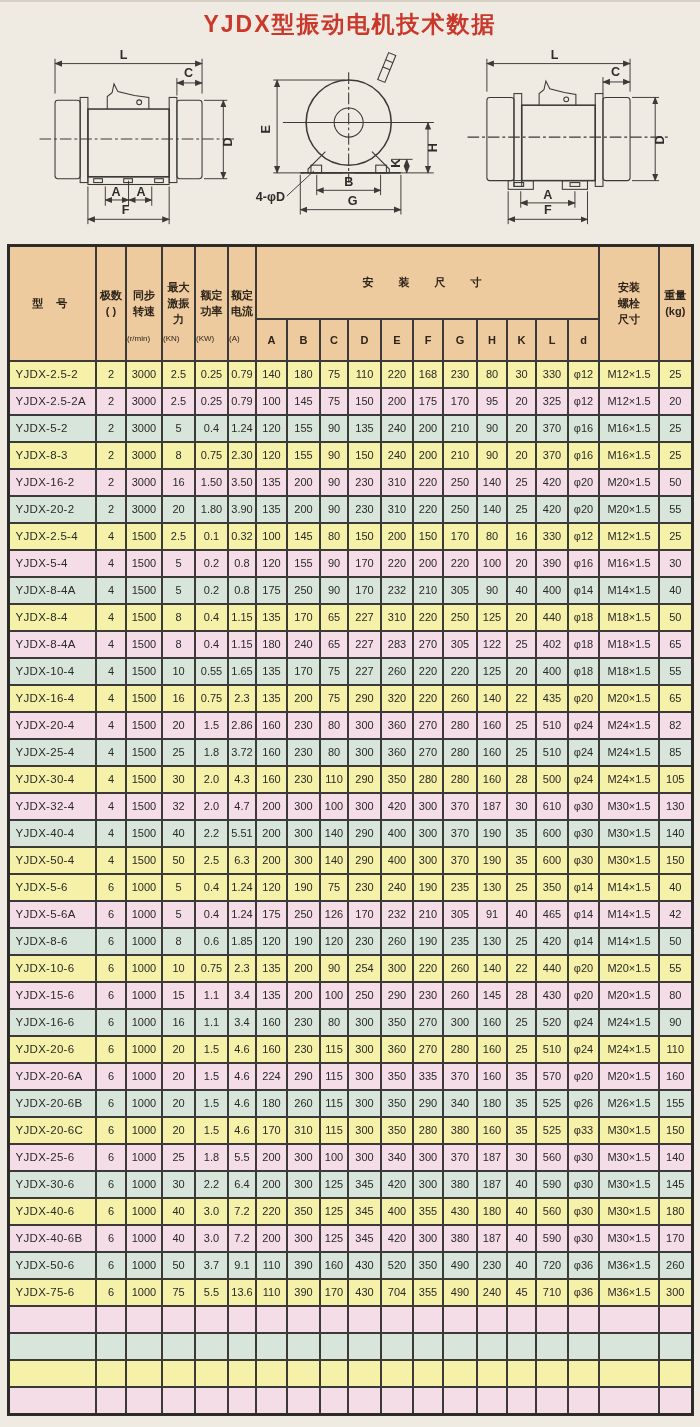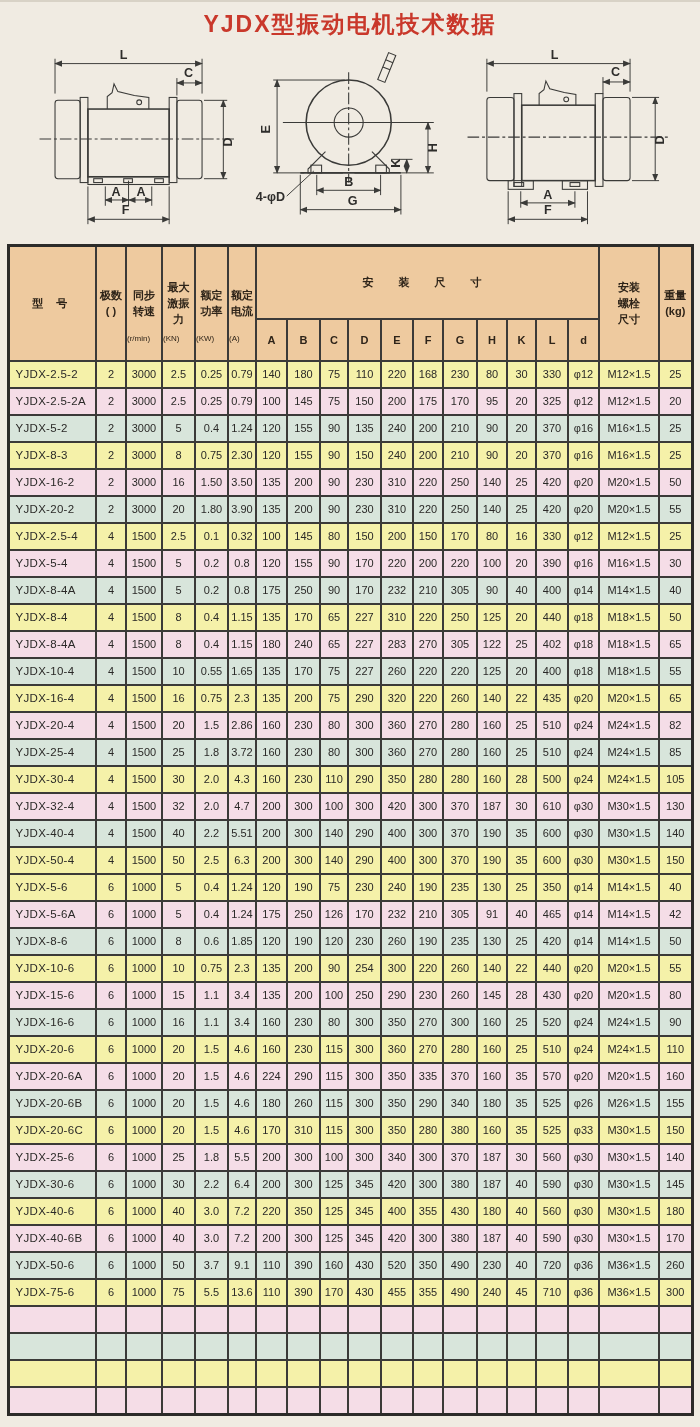--- a/index.html
+++ b/index.html
@@ -984,21 +984,21 @@
     <td class="model">YJDX-75-6</td>
     <td>6</td>
     <td>1000</td>
     <td>75</td>
     <td>5.5</td>
     <td>13.6</td>
     <td>110</td>
     <td>390</td>
     <td>170</td>
     <td>430</td>
-    <td>455</td>
+    <td>704</td>
     <td>355</td>
     <td>490</td>
     <td>240</td>
     <td>45</td>
     <td>710</td>
     <td>φ36</td>
     <td>M36×1.5</td>
     <td>300</td>
   </tr>
         <tr class="row-p">

